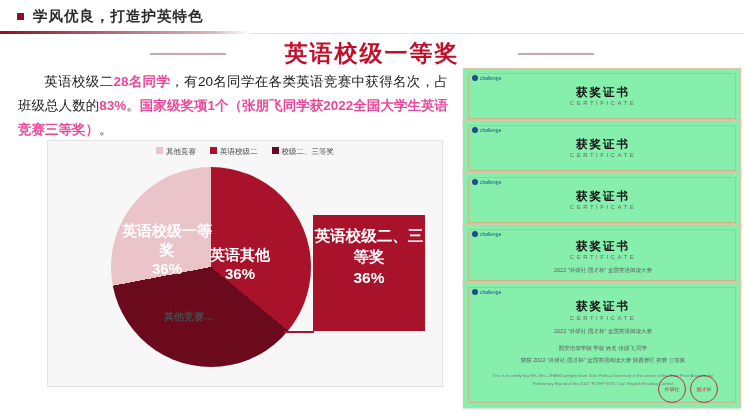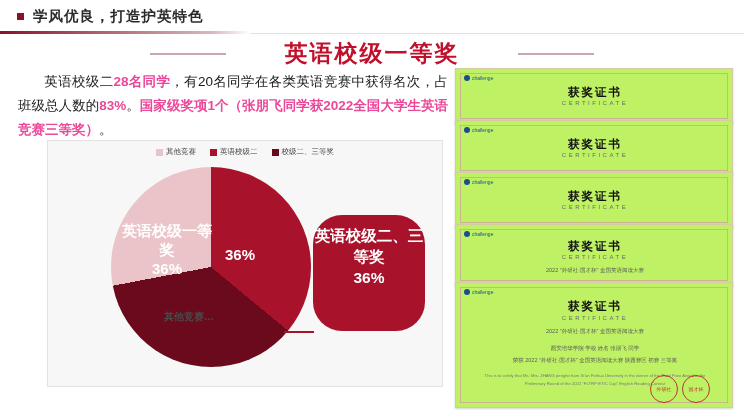--- a/index.html
+++ b/index.html
@@ -130,21 +130,21 @@
   .legend {
     position: absolute;
     left: 0; top: 6px;
     width: 394px;
     display: flex;
     justify-content: center;
     gap: 14px;
     font-size: 7.5px;
     color: #444;
   }
-  .legend-item { display: flex; align-items: center; gap: 3px; }
+  .legend-item { display: flex; align-items: flex-start; gap: 3px; }
   .legend-swatch { width: 7px; height: 7px; display: inline-block; }
   .pie-wrap {
     position: absolute;
     left: 63px; top: 26px;
     width: 200px; height: 200px;
   }
   .pie {
     width: 200px; height: 200px;
     border-radius: 50%;
     background: conic-gradient(
@@ -168,39 +168,38 @@
     left: 265px; top: 74px;
     width: 112px; height: 116px;
     background: #a8122b;
     color: #ffffff;
     font-weight: bold;
     font-size: 15.5px;
     line-height: 21px;
     text-align: center;
     padding-top: 10px;
     box-sizing: border-box;
-    border-radius: 29px;
   }
   .callout-line {
     position: absolute;
     left: 236px; top: 190px;
     width: 30px; height: 2px;
     background: #a8122b;
   }
   
   .cert-col {
     position: absolute;
     left: 455px; top: 68px;
     width: 278px; height: 340px;
   }
   .cert {
     position: absolute;
-    left: 0;
+    left: 8px;
     width: 278px;
-    background: #bef264;
+    background: #86efac;
     border: 1px solid #d8c9a6;
     box-shadow: 0 1px 2px rgba(0,0,0,0.18);
     box-sizing: border-box;
     overflow: hidden;
   }
   .cert-inner {
     position: absolute;
     left: 4px; top: 4px; right: 4px; bottom: 4px;
     border: 1px solid #c9b68c;
   }
@@ -310,20 +309,21 @@
       </span>
     </div>
 
     <div class="pie-wrap">
       <div class="pie"></div>
       <div class="pie-label l1">
         <div>英语校级一等奖</div>
         <div>36%</div>
       </div>
       <div class="pie-label l2">
+        <div>英语其他</div>
         <div>36%</div>
       </div>
       <div class="pie-label l3">
         <div>其他竞赛…</div>
       </div>
     </div>
 
     <div class="callout-line"></div>
     <div class="callout">
       <div>英语校级二、三等奖</div>

